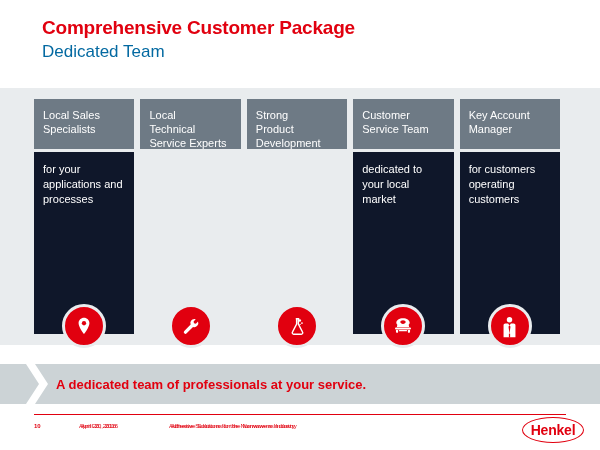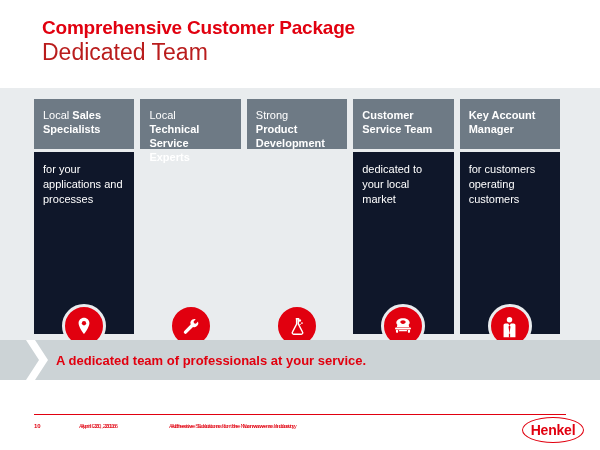--- a/index.html
+++ b/index.html
@@ -23,23 +23,23 @@
   }
   .slide-title {
     font-size: 19px;
     font-weight: bold;
     color: #e1000f;
     letter-spacing: -0.2px;
     line-height: 23px;
     white-space: nowrap;
   }
   .slide-subtitle {
-    font-size: 23px;
+    font-size: 17px;
     font-weight: normal;
-    color: #b91c1c;
+    color: #0369a1;
     line-height: 22px;
     margin-top: 2px;
     white-space: nowrap;
   }
 
   
   .cards-band {
     position: absolute;
     left: 0;
     top: 88px;
@@ -65,21 +65,21 @@
   .card-head {
     background: #6e7a85;
     color: #ffffff;
     padding: 9px 9px 10px 9px;
     height: 50px;
     box-sizing: border-box;
     font-size: 11px;
     line-height: 14px;
   }
   .card-head .lite { font-weight: normal; }
-  .card-head .bold { font-weight: bold; margin-top: 43px; }
+  .card-head .bold { font-weight: normal; margin-top: 43px; }
   .card-body {
     background: #0f172a;
     color: #ffffff;
     flex: 1 1 auto;
     padding: 10px 9px 9px 9px;
     box-sizing: border-box;
     font-size: 11px;
     line-height: 15px;
     margin-top: 3px;
   }
@@ -99,21 +99,21 @@
     display: flex;
     align-items: center;
     justify-content: center;
   }
   .icon-badge svg { display: block; }
 
   
   .banner {
     position: absolute;
     left: 0;
-    top: 340px;
+    top: 364px;
     width: 600px;
     height: 40px;
     background: #ccd3d6;
   }
   .banner-notch {
     position: absolute;
     left: 26px;
     top: 0;
     width: 22px;
     height: 40px;

